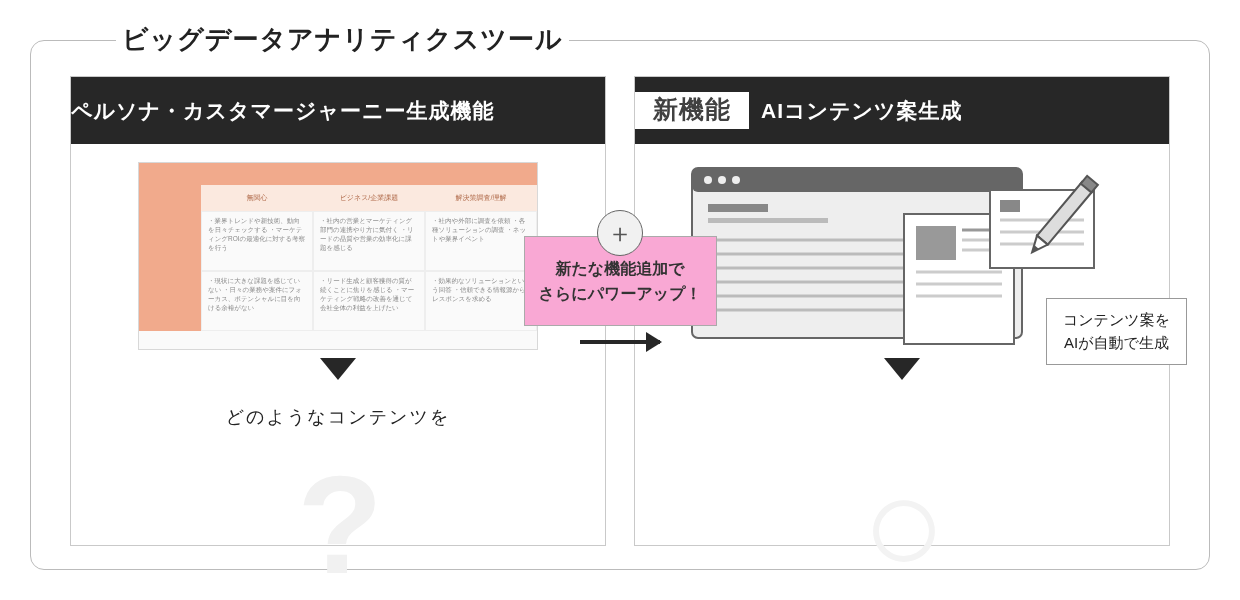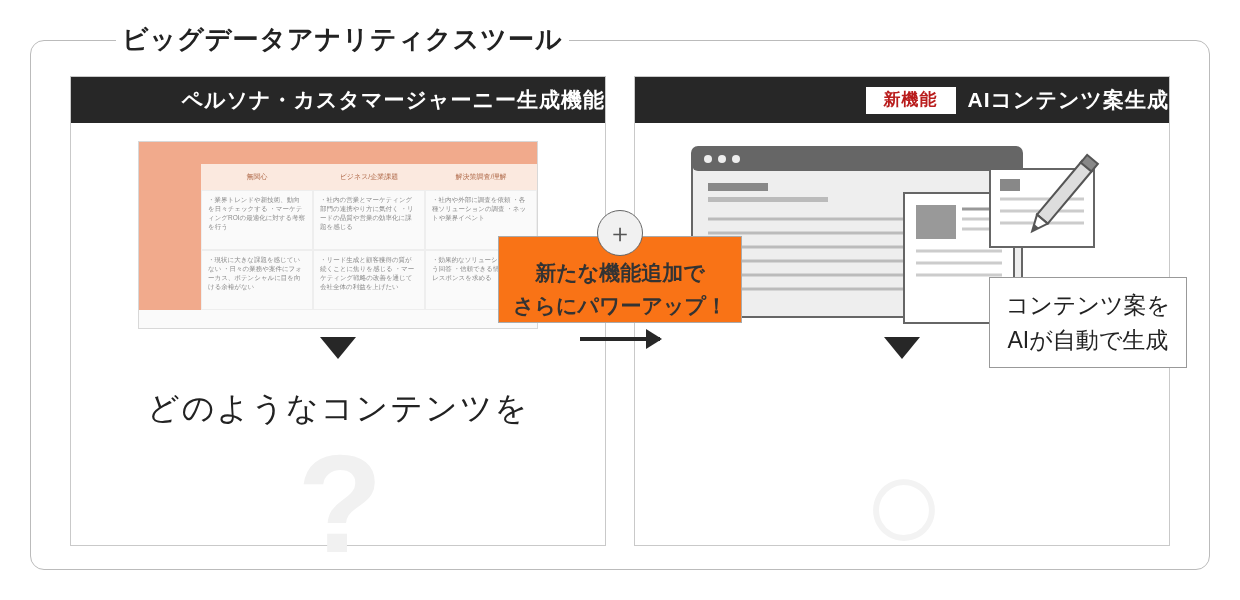--- a/index.html
+++ b/index.html
@@ -35,40 +35,40 @@
     gap: 28px;
   }
   .panel {
     flex: 1;
     border: 1px solid #c9c9c9;
     background: #fff;
     display: flex;
     flex-direction: column;
   }
   .panel-header {
-    height: 46px;
+    height: 67px;
     background: #272727;
     color: #fff;
     display: flex;
     align-items: center;
-    justify-content: flex-end;
+    justify-content: flex-start;
     font-size: 21px;
     font-weight: 600;
     letter-spacing: 1px;
     gap: 12px;
   }
   .new-badge {
     display: inline-flex;
     align-items: center;
     justify-content: center;
     background: #fff;
-    color: #b91c1c;
+    color: #404040;
     font-weight: 700;
     padding: 1px 18px 3px;
-    font-size: 17px;
+    font-size: 25px;
   }
   .panel-body {
     flex: 1;
     position: relative;
     padding: 18px 20px 10px;
     display: flex;
     flex-direction: column;
     align-items: center;
   }
   
@@ -108,21 +108,21 @@
     color: #f1f1f1;
     letter-spacing: -4px;
     z-index: 0;
     pointer-events: none;
   }
   .caption {
     position: relative;
     z-index: 1;
     margin-top: 22px;
     text-align: center;
-    font-size: 32px;
+    font-size: 18px;
     line-height: 1.7;
     letter-spacing: 2px;
   }
   
   .connector {
     position: absolute;
     left: 505px; top: 190px;
     width: 230px;
     display: flex;
     flex-direction: column;
@@ -132,25 +132,25 @@
   .plus-circle {
     width: 46px; height: 46px;
     border-radius: 50%;
     background: #f1f1f1;
     border: 1.5px solid #666;
     display: flex; align-items: center; justify-content: center;
     font-size: 26px; color: #555;
     position: relative; top: 20px; z-index:2;
   }
   .connector-label {
-    background: #f97316;
+    background: #f9a8d4;
     border: 1px solid #aaa;
-    padding: 20px 14px 0;
+    padding: 20px 14px 18px;
     text-align: center;
-    font-size: 21px;
+    font-size: 16px;
     line-height: 1.55;
     font-weight: 600;
     color: #333;
     white-space: nowrap;
   }
   .arrow-right {
     margin-top: 14px;
     width: 80px; height: 4px;
     background: #272727;
     position: relative;
@@ -164,21 +164,21 @@
     border-top: 10px solid transparent;
     border-bottom: 10px solid transparent;
   }
   
   .ai-tip {
     position: absolute;
     right: -18px; top: 154px;
     background: #fff;
     border: 1px solid #999;
     padding: 10px 16px;
-    font-size: 23px;
+    font-size: 15px;
     text-align: center;
     line-height: 1.5;
     z-index: 4;
   }
 </style>
 </head>
 <body>
 
 <div class="frame"></div>
 <div class="frame-title">ビッグデータアナリティクスツール</div>

